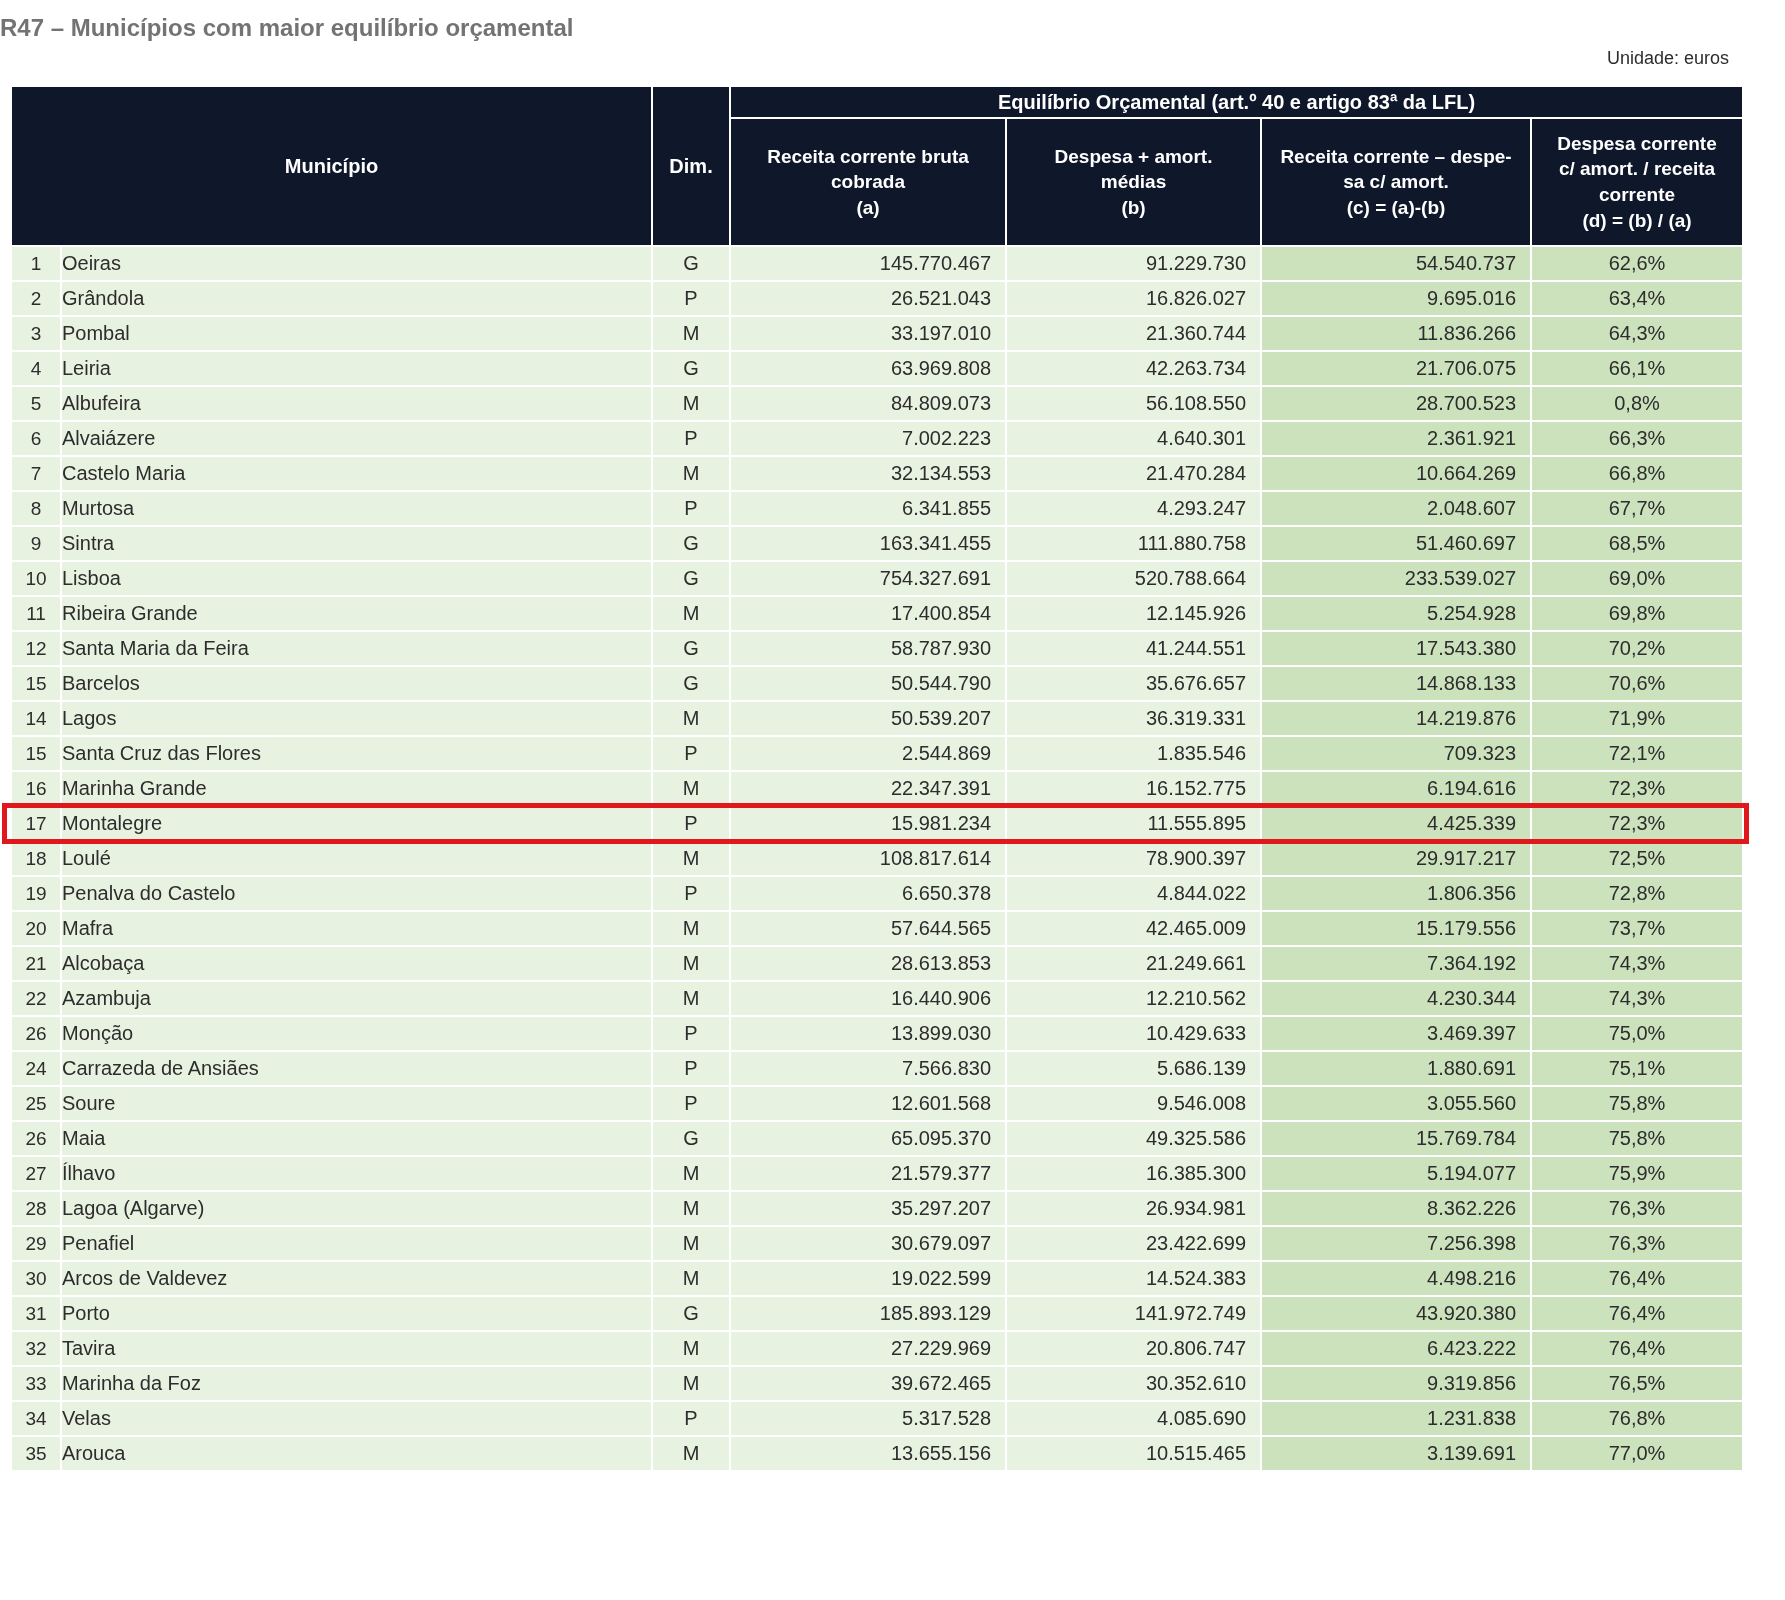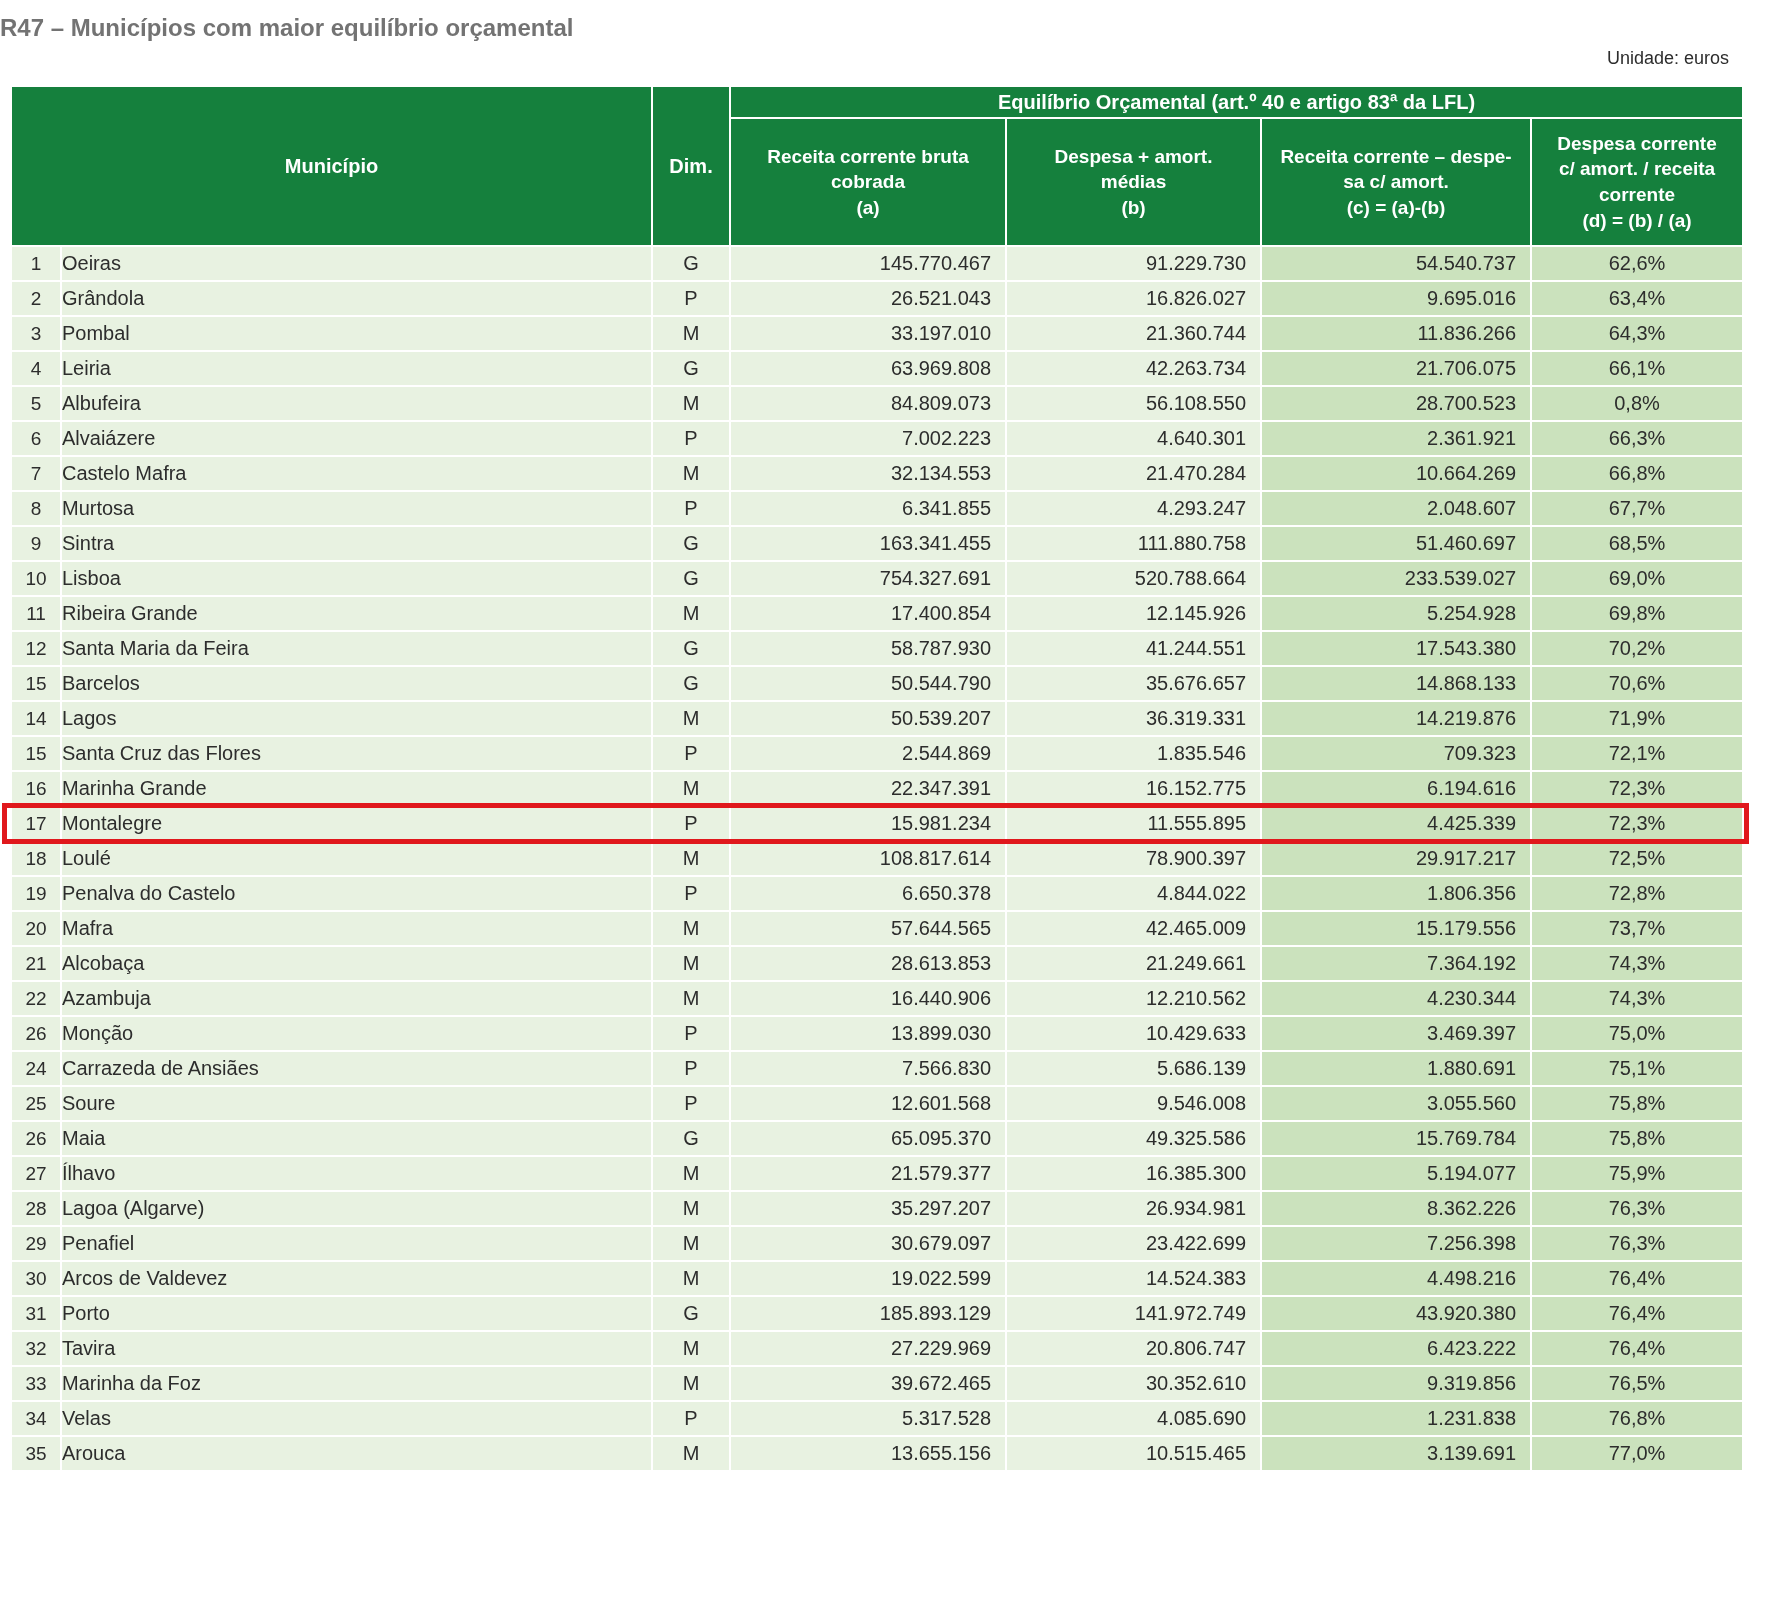--- a/index.html
+++ b/index.html
@@ -17,21 +17,21 @@
 
   table.budget-table {
     position: absolute; left: 10px; top: 85px; width: 1732px;
     border-collapse: collapse; table-layout: fixed;
     border-left: 1px solid #cfcfcf; border-right: 1px solid #cfcfcf;
     border-bottom: 1px solid #d8e4d2; border-top: 1px solid #d2d2d2;
   }
   th, td { border: 2px solid #ffffff; overflow: hidden; }
 
   thead th {
-    background: #15803d; color: #ffffff; font-weight: bold;
+    background: #0f172a; color: #ffffff; font-weight: bold;
     text-align: center; vertical-align: middle;
   }
   tr.group-row th { height: 32px; font-size: 20px; }
   tr.sub-row th { height: 128px; font-size: 19px; white-space: pre-line; line-height: 1.35; padding: 4px 6px; }
   th.h-municipio, th.h-dim { font-size: 19px; }
 
   tbody td { height: 35px; font-size: 20px; background: #e8f2e1; vertical-align: middle; }
   tbody td.c-rank { text-align: center; font-size: 19px; }
   tbody td.c-name { text-align: left; padding-left: 0; }
   tbody td.c-dim  { text-align: center; }
@@ -131,21 +131,21 @@
         <td class="c-rank">6</td>
         <td class="c-name">Alvaiázere</td>
         <td class="c-dim">P</td>
         <td class="c-num">7.002.223</td>
         <td class="c-num">4.640.301</td>
         <td class="c-num shaded">2.361.921</td>
         <td class="c-pct shaded">66,3%</td>
       </tr>
       <tr>
         <td class="c-rank">7</td>
-        <td class="c-name">Castelo Mafra</td>
+        <td class="c-name">Castelo Maria</td>
         <td class="c-dim">M</td>
         <td class="c-num">32.134.553</td>
         <td class="c-num">21.470.284</td>
         <td class="c-num shaded">10.664.269</td>
         <td class="c-pct shaded">66,8%</td>
       </tr>
       <tr>
         <td class="c-rank">8</td>
         <td class="c-name">Murtosa</td>
         <td class="c-dim">P</td>

